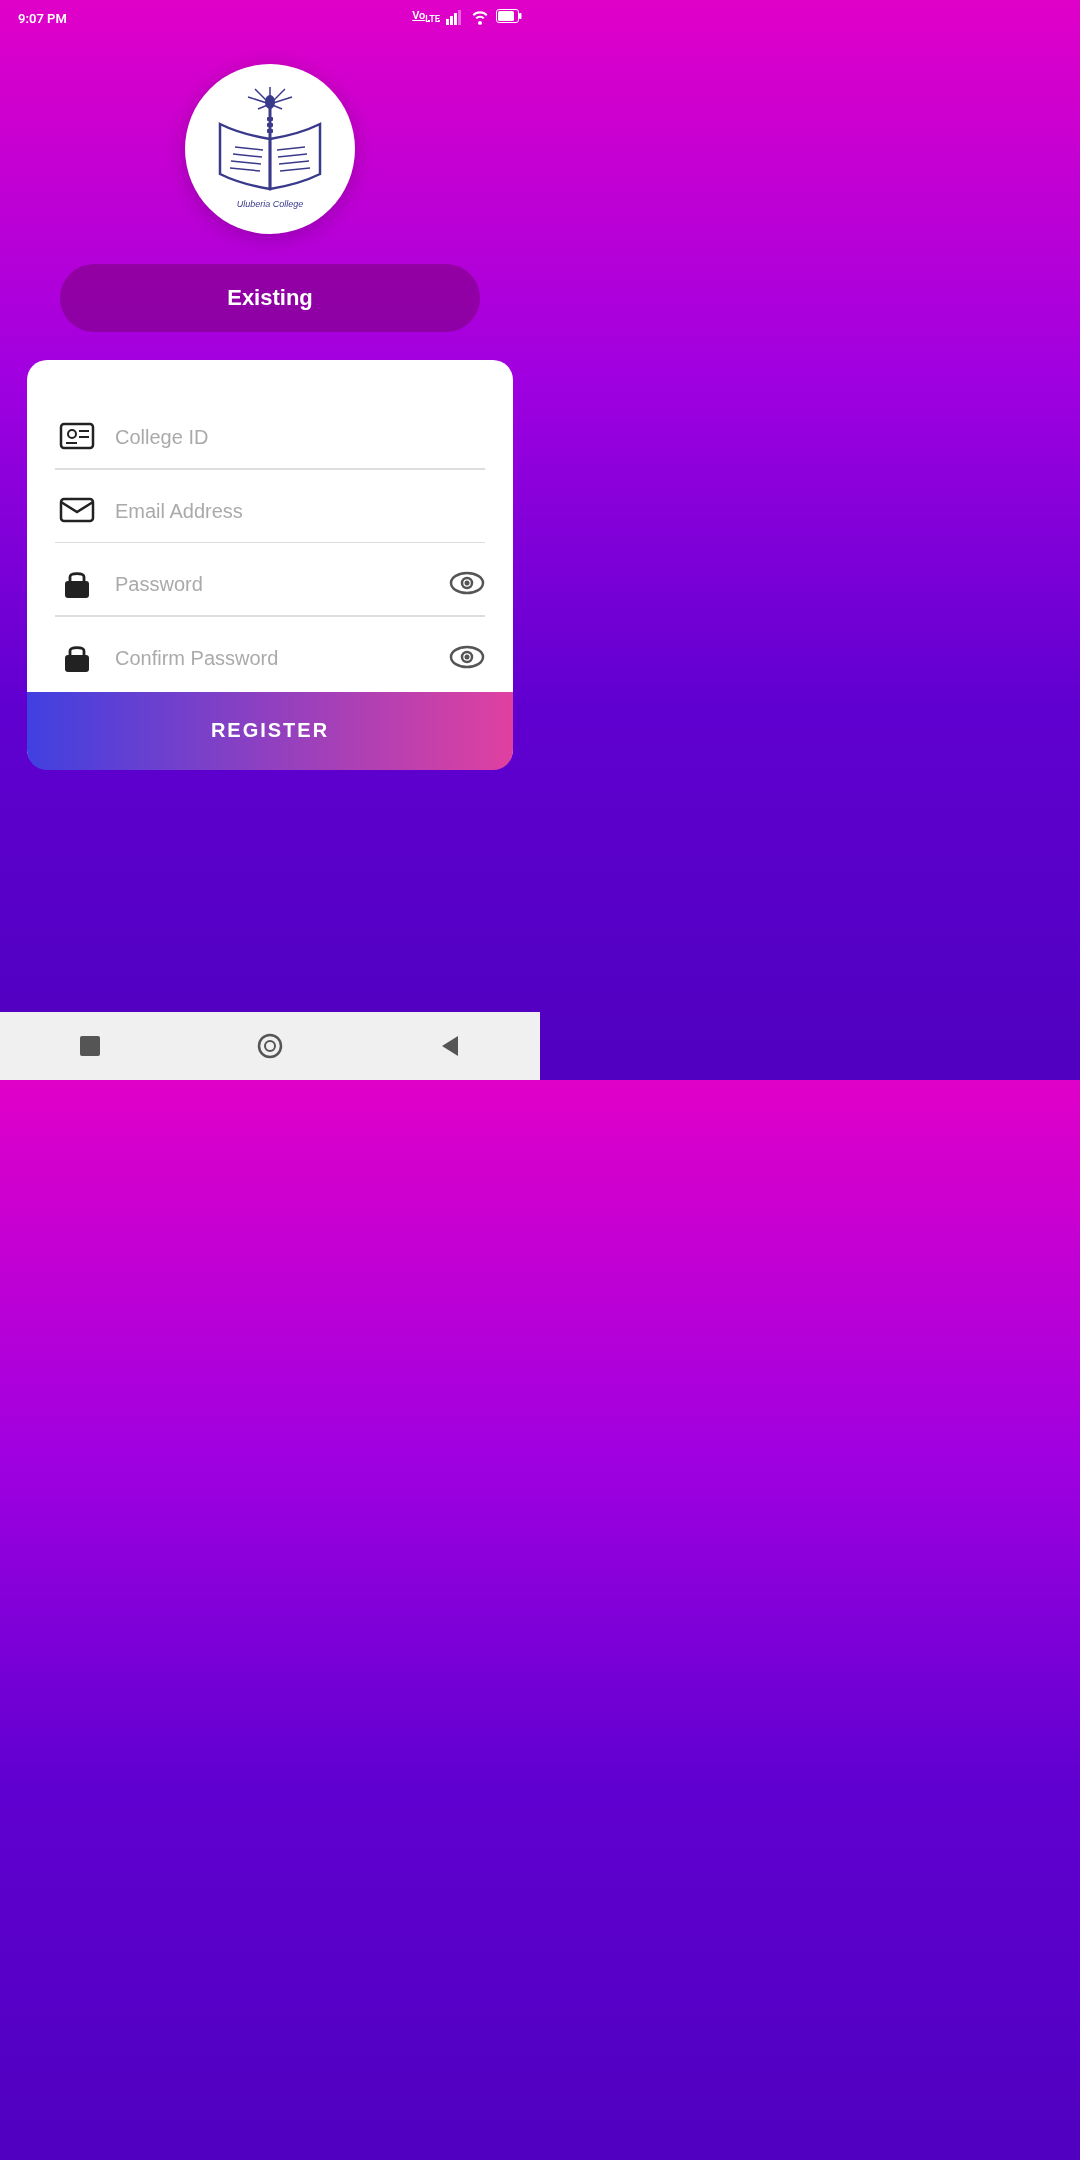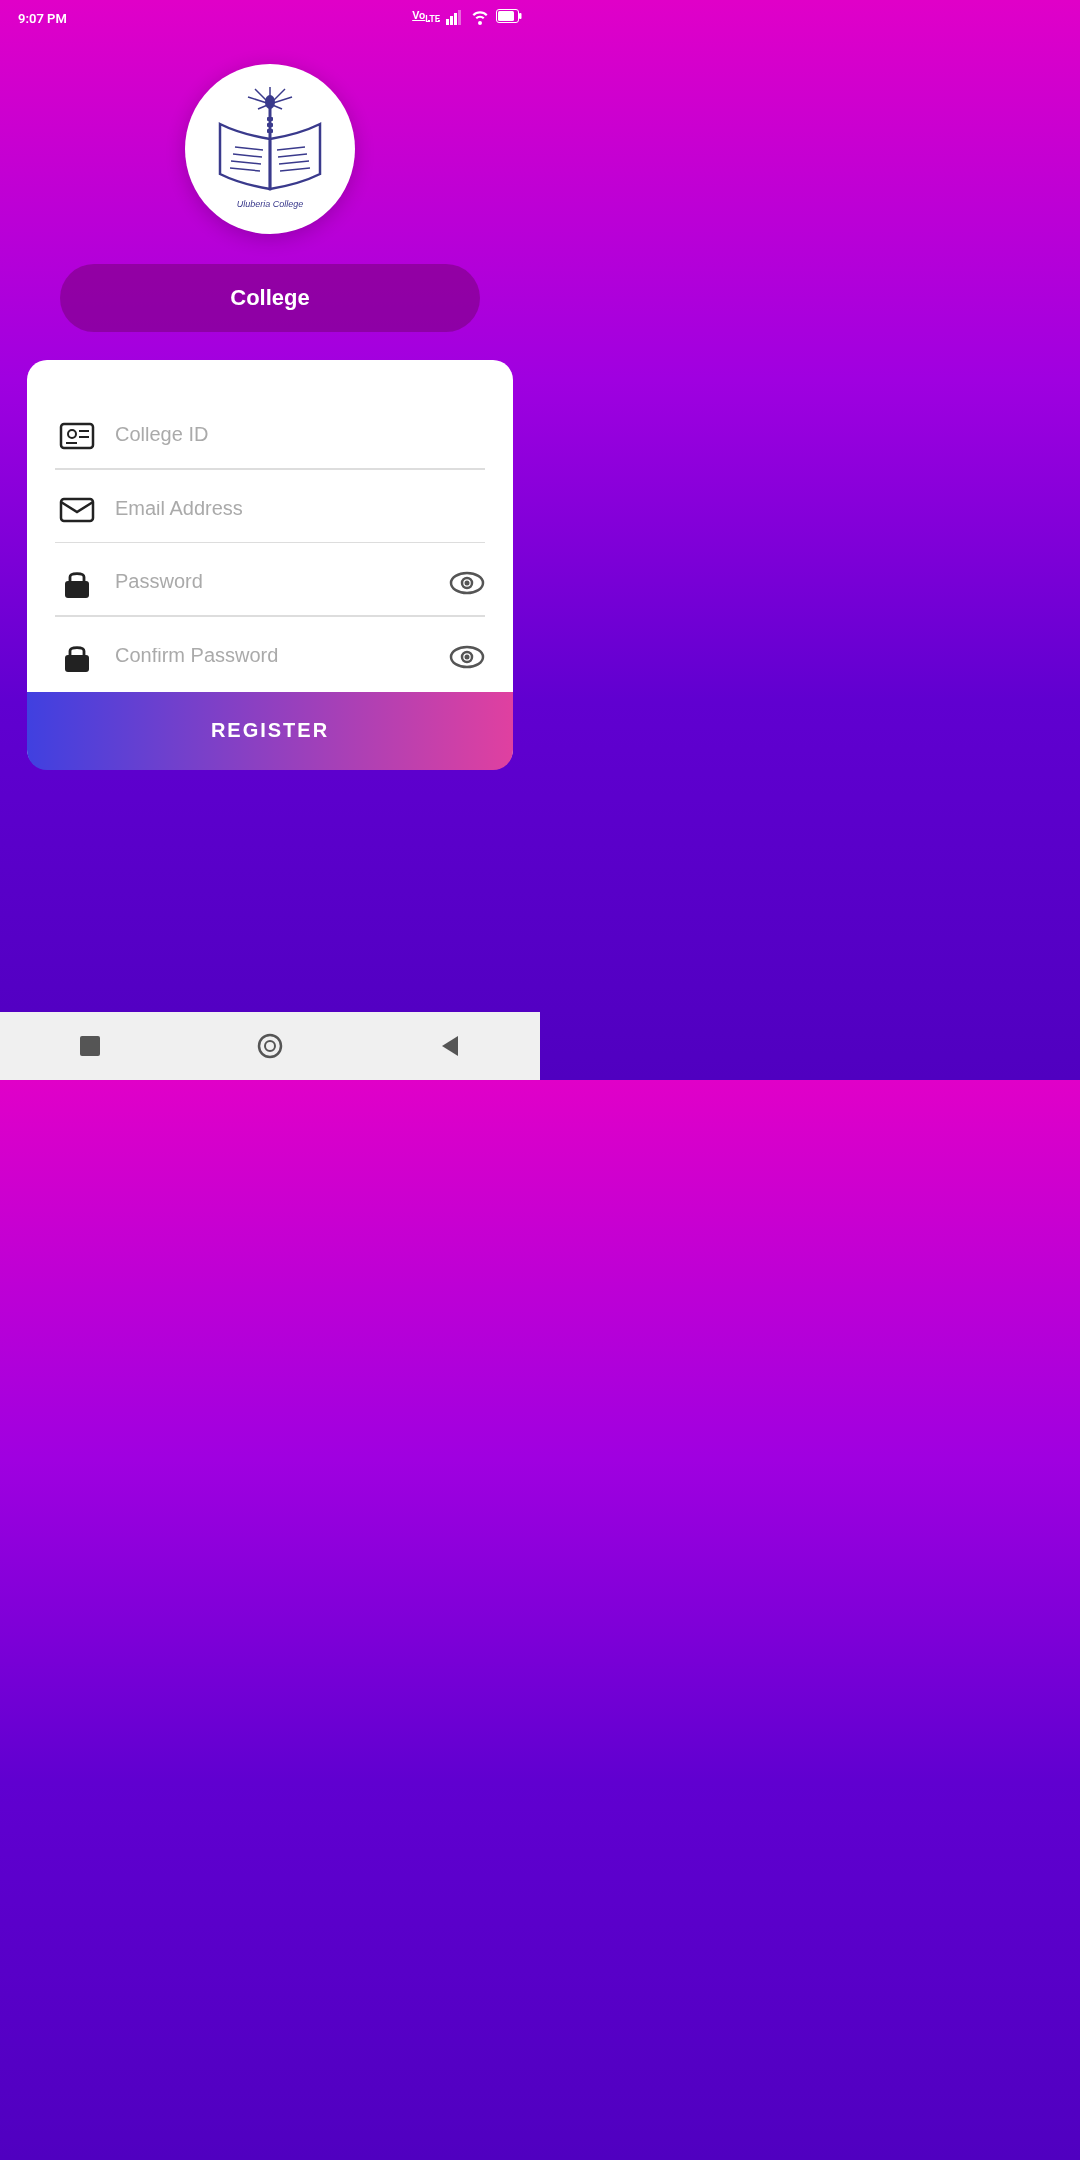--- a/index.html
+++ b/index.html
@@ -126,21 +126,21 @@
       margin-right: 16px;
     }
     .field-icon svg {
       width: 36px;
       height: 36px;
     }
     .field-input {
       flex: 1;
       border: none;
       outline: none;
-      font-size: 16px;
+      font-size: 24px;
       color: #737373;
       background: transparent;
       padding: 0;
     }
     .field-input::placeholder {
       color: #aaa;
       font-size: 20px;
     }
     .eye-icon {
       width: 36px;
@@ -270,21 +270,21 @@
         <rect x="67" y="44" width="6" height="4" rx="1" fill="#3a3a8c" stroke="none"></rect>
         <rect x="67" y="50" width="6" height="4" rx="1" fill="#3a3a8c" stroke="none"></rect>
       </g>
 
       <text x="70" y="128" text-anchor="middle" font-size="9" fill="#3a3a8c" font-family="Arial">Uluberia    College</text>
     </svg>
   </div>
 </div>
 
 <div class="tab-toggle">
-  <button class="tab-btn existing">College</button>
+  <button class="tab-btn existing">Existing</button>
 </div>
 
 <div class="form-card">
 
   <div class="field-row">
     <div class="field-icon">
       <svg viewBox="0 0 36 36" fill="none" xmlns="http://www.w3.org/2000/svg">
         <rect x="2" y="6" width="32" height="24" rx="3" stroke="#222" stroke-width="2.5" fill="none"></rect>
         <circle cx="13" cy="16" r="4" stroke="#222" stroke-width="2" fill="none"></circle>
         <line x1="20" y1="13" x2="30" y2="13" stroke="#222" stroke-width="2"></line>

